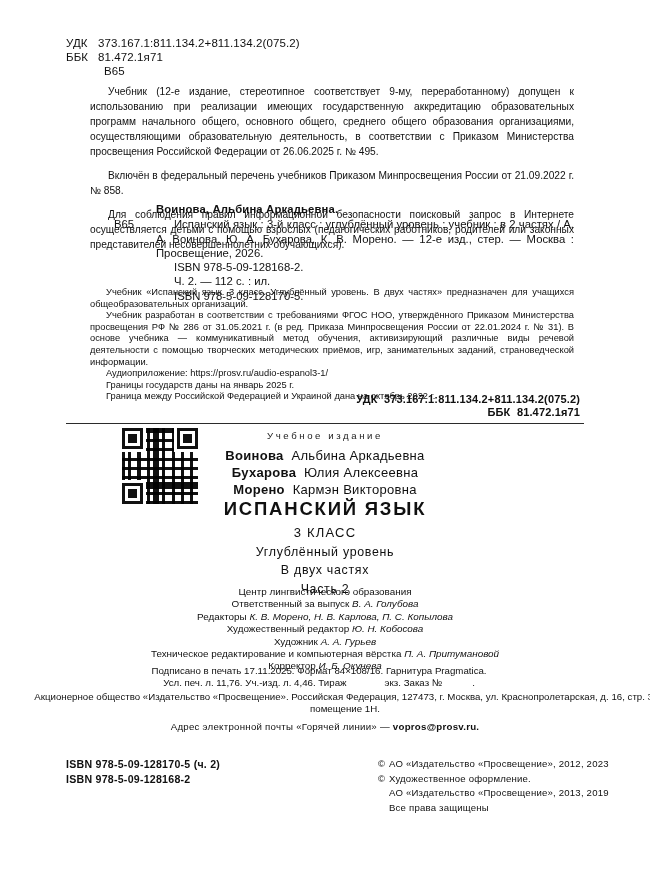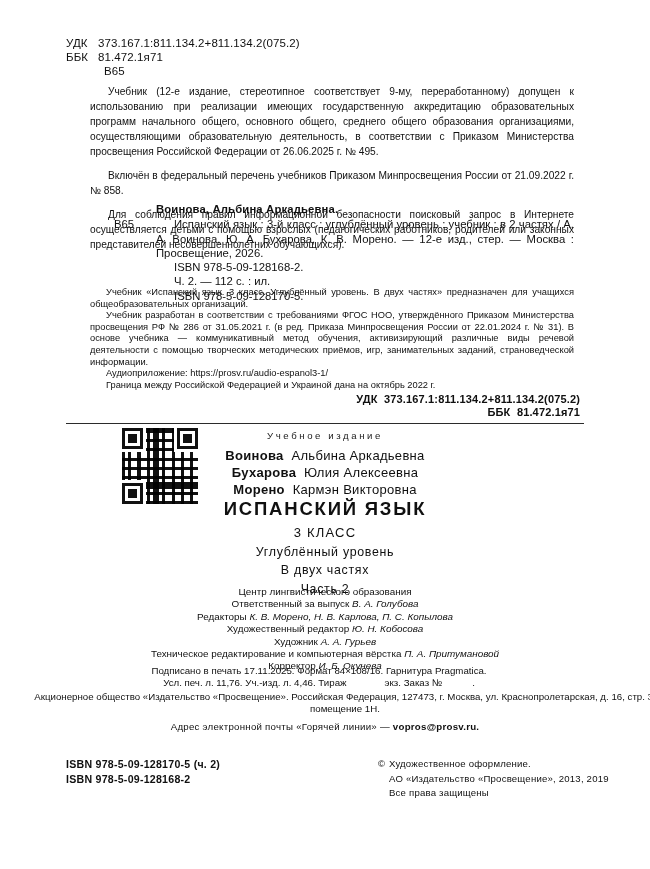--- a/index.html
+++ b/index.html
@@ -330,20 +330,21 @@
       <div class="biblio-isbn">ISBN 978-5-09-128168-2.</div>
       <div class="biblio-isbn">Ч. 2. — 112 с. : ил.</div>
       <div class="biblio-isbn">ISBN 978-5-09-128170-5.</div>
     </div>
   </div>
 
   <div class="annot">
     <p>Учебник «Испанский язык. 3 класс. Углублённый уровень. В двух частях» предназначен для учащихся общеобразовательных организаций.</p>
     <p>Учебник разработан в соответствии с требованиями ФГОС НОО, утверждённого Приказом Министерства просвещения РФ № 286 от 31.05.2021 г. (в ред. Приказа Минпросвещения России от 22.01.2024 г. № 31). В основе учебника — коммуникативный метод обучения, активизирующий различные виды речевой деятельности с помощью творческих методических приёмов, игр, занимательных заданий, страноведческой информации.</p>
     <p>Аудиоприложение: https://prosv.ru/audio-espanol3-1/</p>
+    <p>Границы государств даны на январь 2025 г.</p>
     <p>Граница между Российской Федерацией и Украиной дана на октябрь 2022 г.</p>
   </div>
 
   <div class="udk-bottom">
     <span class="udk-row"><span>УДК</span>&nbsp;
       <span>373.167.1:811.134.2+811.134.2(075.2)</span></span>
     <span class="udk-row"><span>ББК</span>&nbsp;
       <span>81.472.1я71</span></span>
   </div>
 
@@ -421,18 +422,19 @@
     <span>Адрес электронной почты «Горячей линии»  —</span>
     <span class="bold">vopros@prosv.ru.</span>
   </div>
 
   <div class="isbn-bottom">
     <span class="ib">ISBN 978-5-09-128170-5 (ч. 2)</span>
     <span class="ib">ISBN 978-5-09-128168-2</span>
   </div>
 
   <div class="copyright">
+    <span class="cr"><span class="cr-mark">©</span><span>АО «Издательство «Просвещение», 2012, 2023</span></span>
     <span class="cr"><span class="cr-mark">©</span><span>Художественное оформление.</span></span>
     <span class="cr cr-indent">АО «Издательство «Просвещение», 2013, 2019</span>
     <span class="cr cr-indent">Все права защищены</span>
   </div>
 
 </div>
 
 </body></html>

